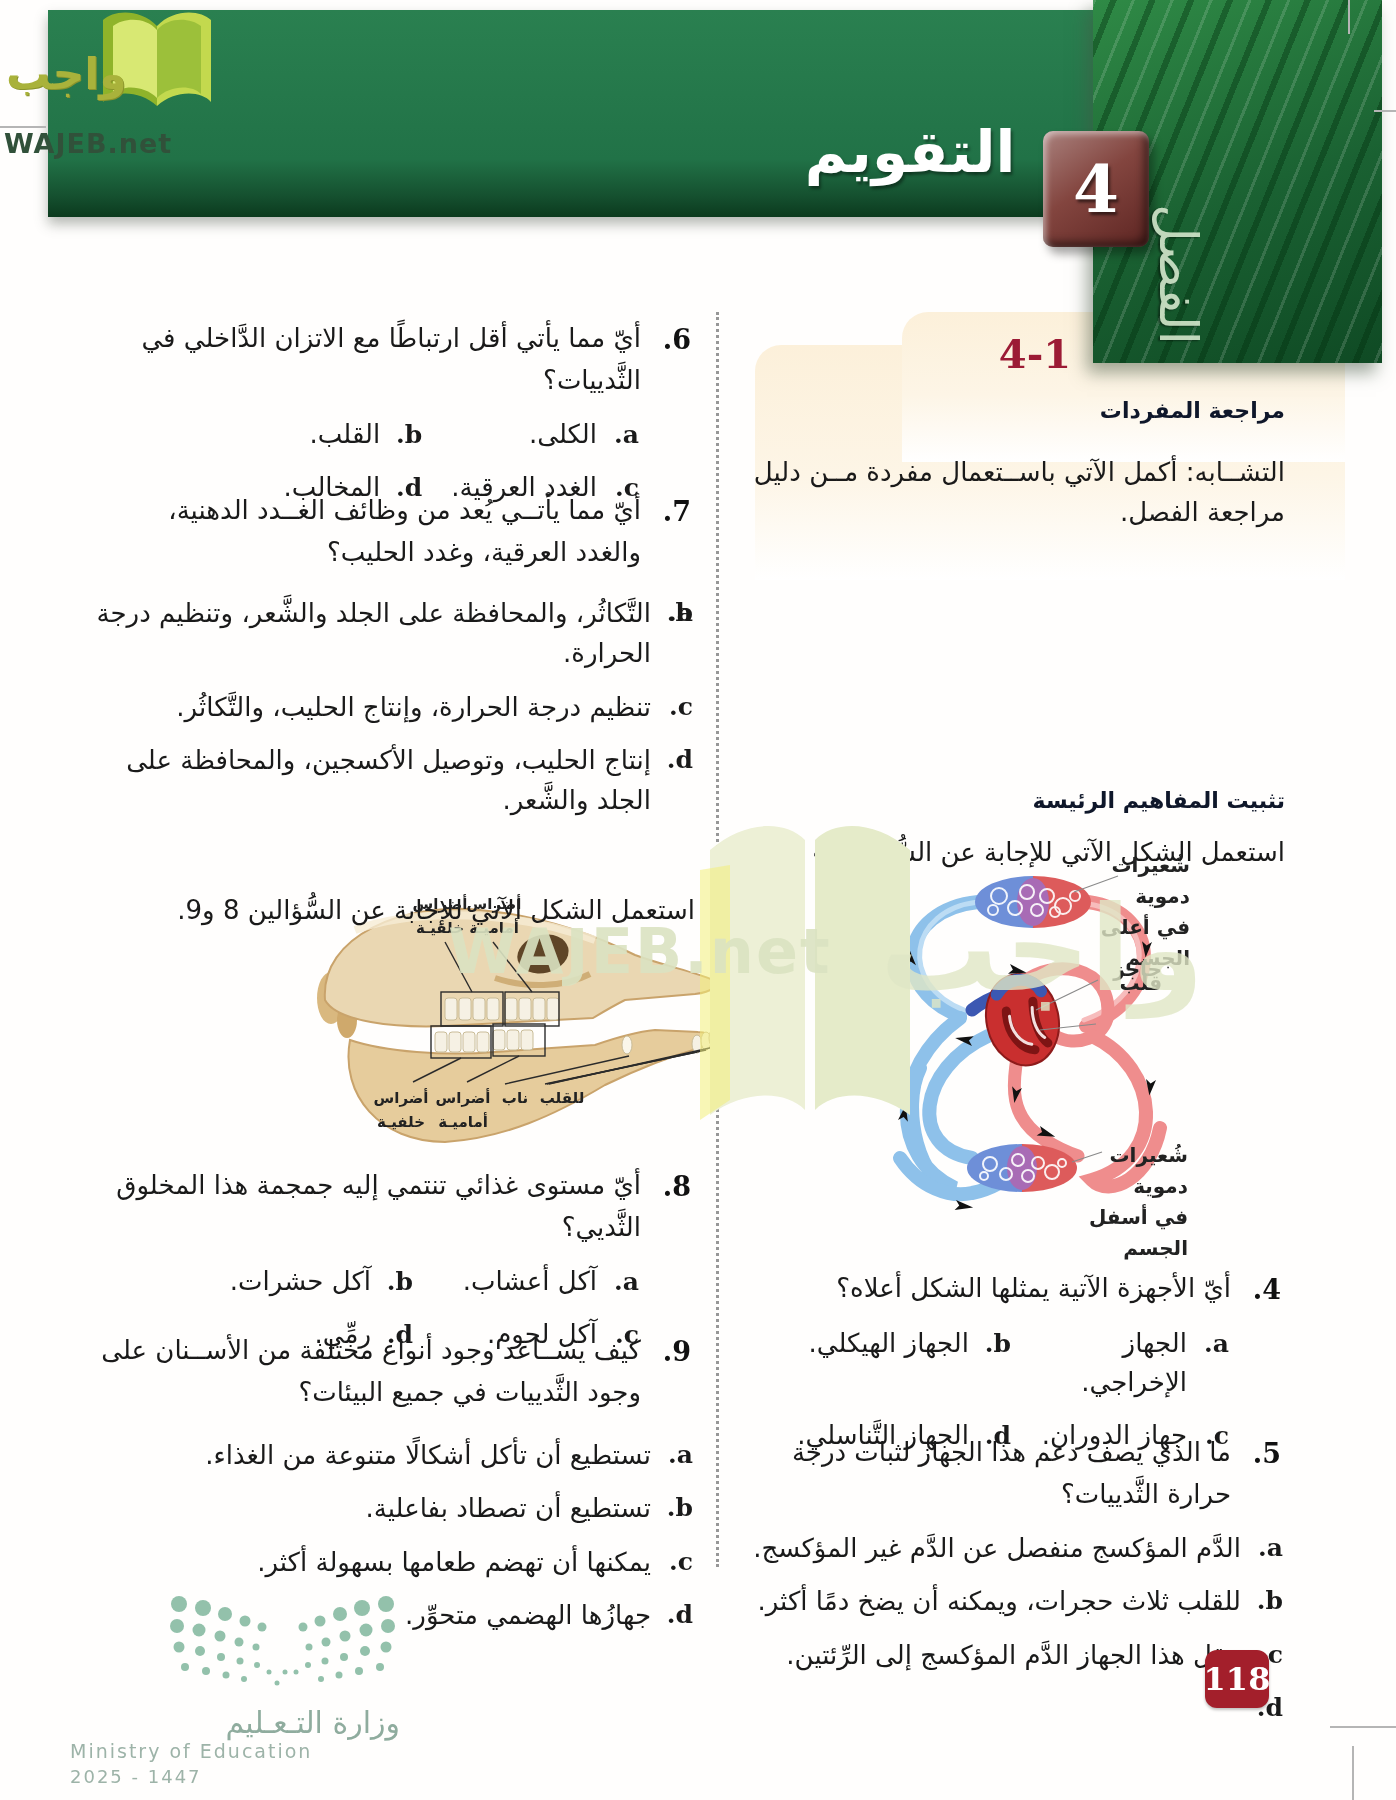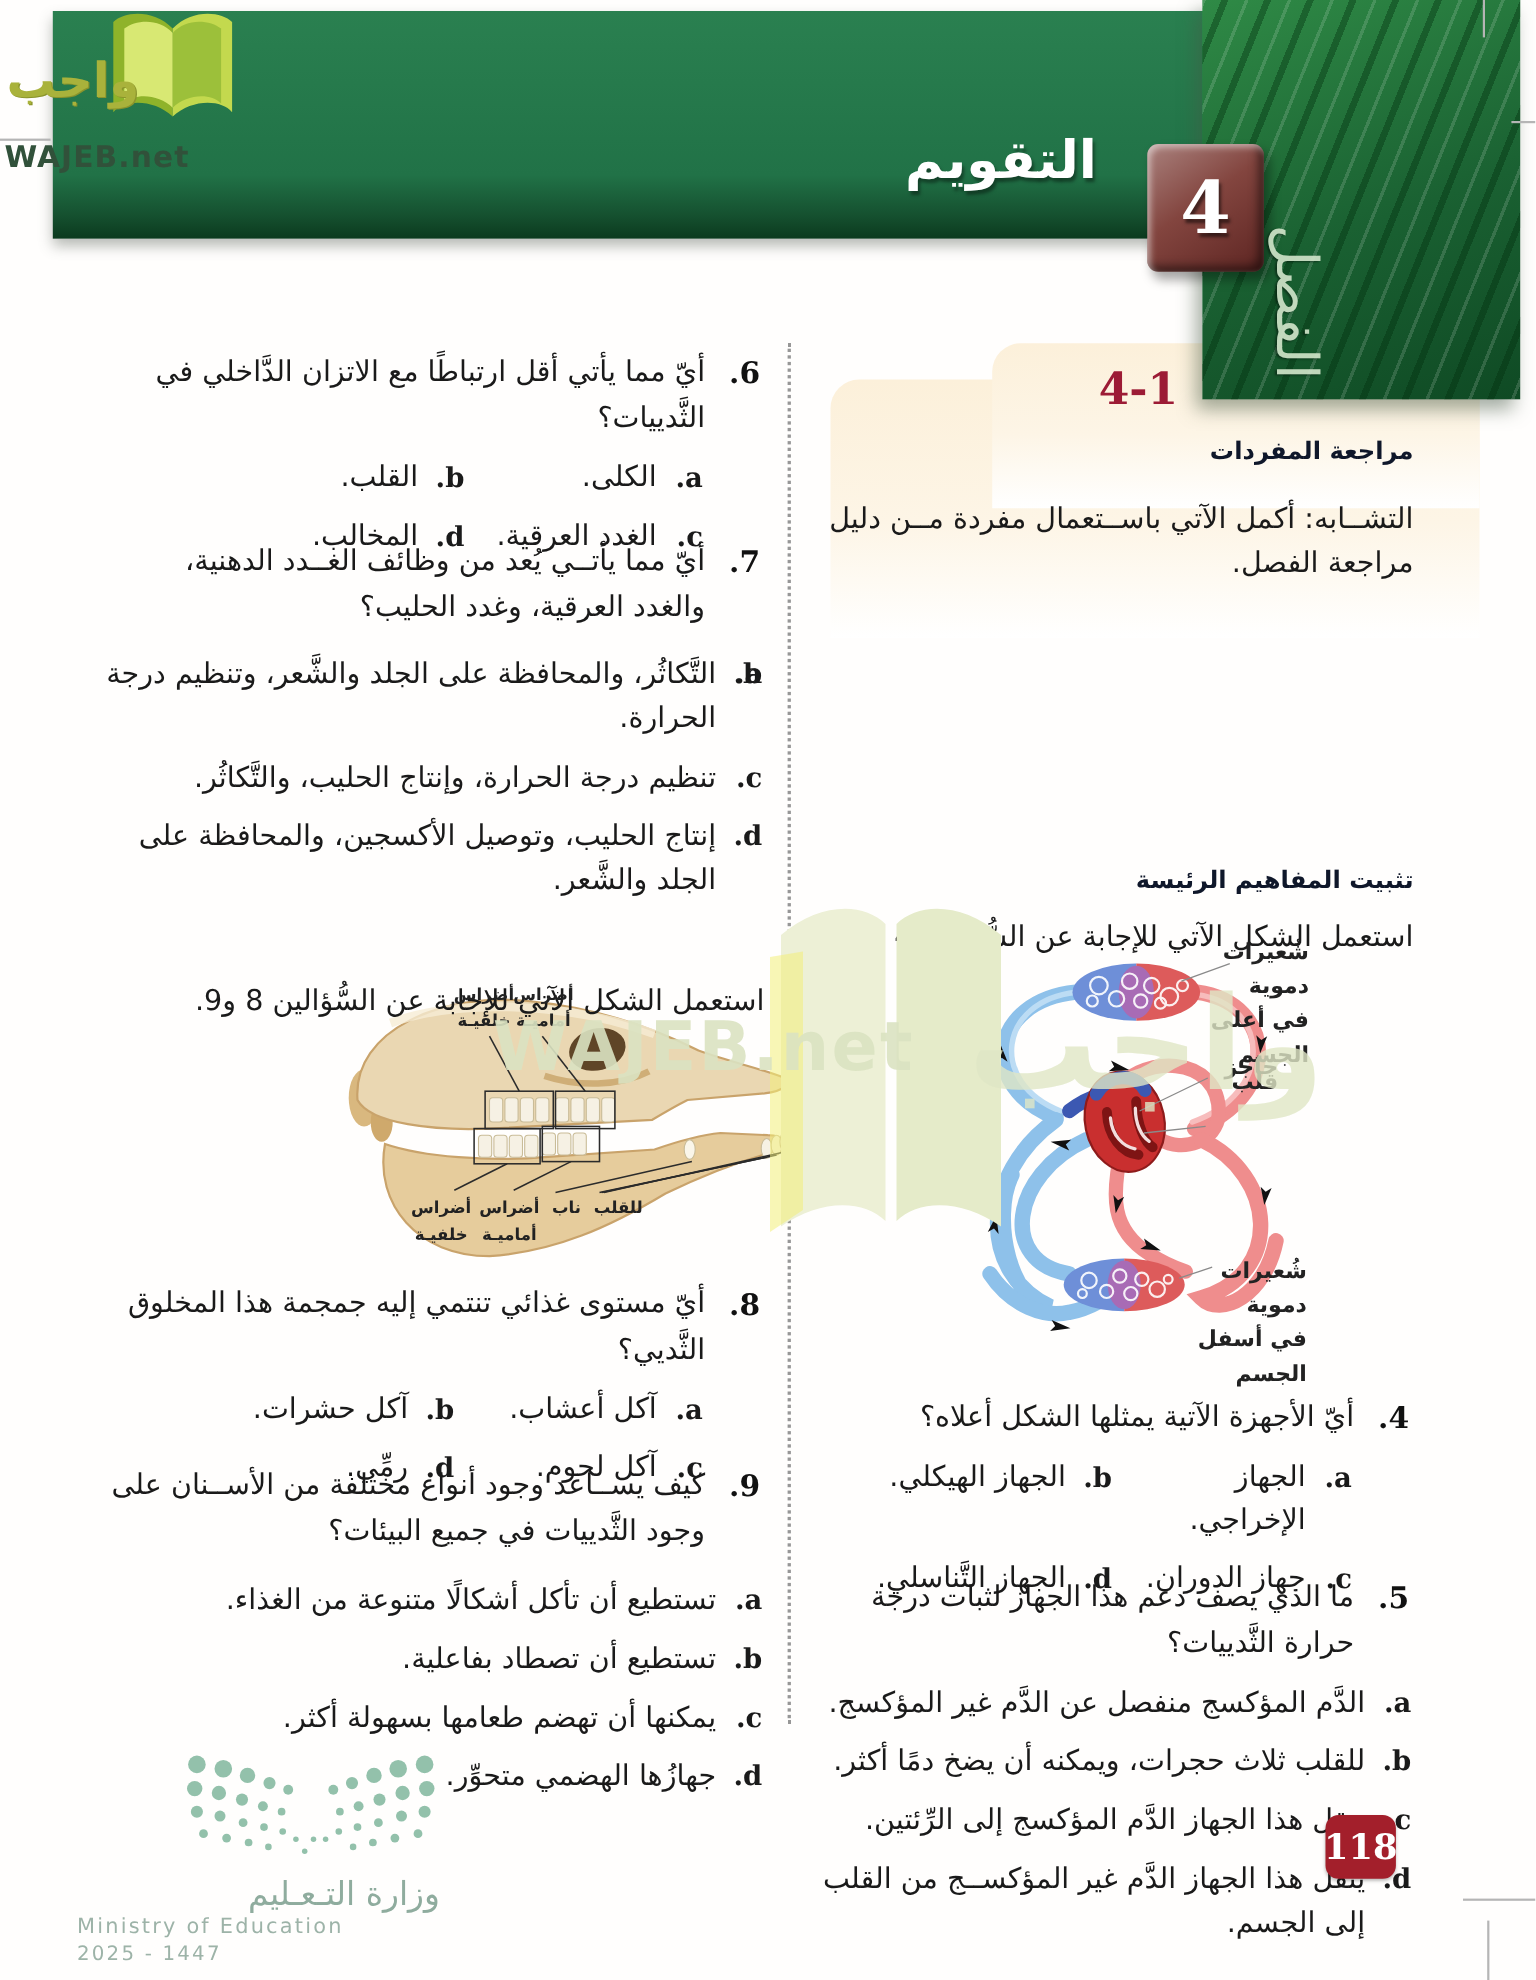--- a/index.html
+++ b/index.html
@@ -5,21 +5,21 @@
   html,body{margin:0;padding:0;background:#ffffff;}
   #page{position:relative;width:1396px;height:1800px;background:#fffefd;overflow:hidden;
         font-family:"DejaVu Sans",sans-serif;direction:rtl;}
   .abs{position:absolute;}
   .prelines{white-space:pre-line;}
   
   #band{left:48px;top:10px;width:1072px;height:207px;
         background:linear-gradient(180deg,#2a8050 0%,#217247 72%,#15502f 90%,#0b3a1e 100%);
         box-shadow:0 7px 12px rgba(90,100,90,.45);}
   #band-title{left:770px;top:118px;width:280px;text-align:center;color:#ffffff;
-        font-size:48px;font-weight:bold;direction:rtl;
+        font-size:58px;font-weight:bold;direction:rtl;
         text-shadow:2px 3px 3px rgba(0,0,0,.4);}
   #chapter-badge{left:1043px;top:131px;width:106px;height:116px;border-radius:10px;
         background:linear-gradient(145deg,#aa827e 0%,#83453f 45%,#5d2522 100%);
         box-shadow:inset 3px 3px 6px rgba(255,255,255,.5),inset -5px -5px 9px rgba(0,0,0,.5),5px 7px 10px rgba(0,0,0,.35);
         display:flex;align-items:center;justify-content:center;z-index:6;}
   #chapter-badge span{font-family:"DejaVu Serif",serif;font-weight:bold;font-size:66px;color:#fff;
         text-shadow:2px 3px 3px rgba(0,0,0,.55);}
   #leaf{left:1093px;top:0;width:289px;height:363px;z-index:5;
         background:
          repeating-linear-gradient(112deg,rgba(255,255,255,.14) 0 3px,rgba(255,255,255,0) 3px 36px),
@@ -217,21 +217,21 @@
       <span class="letter">a.</span>
       <span>الدَّم المؤكسج منفصل عن الدَّم غير المؤكسج.</span></div>
     <div class="optsingle">
       <span class="letter">b.</span>
       <span>للقلب ثلاث حجرات، ويمكنه أن يضخ دمًا أكثر.</span></div>
     <div class="optsingle">
       <span class="letter">c.</span>
       <span>ينقل هذا الجهاز الدَّم المؤكسج إلى الرِّئتين.</span></div>
     <div class="optsingle">
       <span class="letter">d.</span>
-      <span>ينقل هذا الجهاز الدَّم غير المؤكســج من القلب إلى الجسم.</span></div>
+      </div>
   </div>
 
   <div class="abs qblock" style="left:95px;top:318px;width:600px;">
     <div class="qtext"><span class="qnum">6.</span>
       <span>أيّ مما يأتي أقل ارتباطًا مع الاتزان الدَّاخلي في الثَّدييات؟</span></div>
     <div class="optrow">
       <div class="optcell" style="width:38%;">
         <span class="letter">a.</span>
         <span>الكلى.</span></div>
       <div class="optcell" style="width:62%;">

